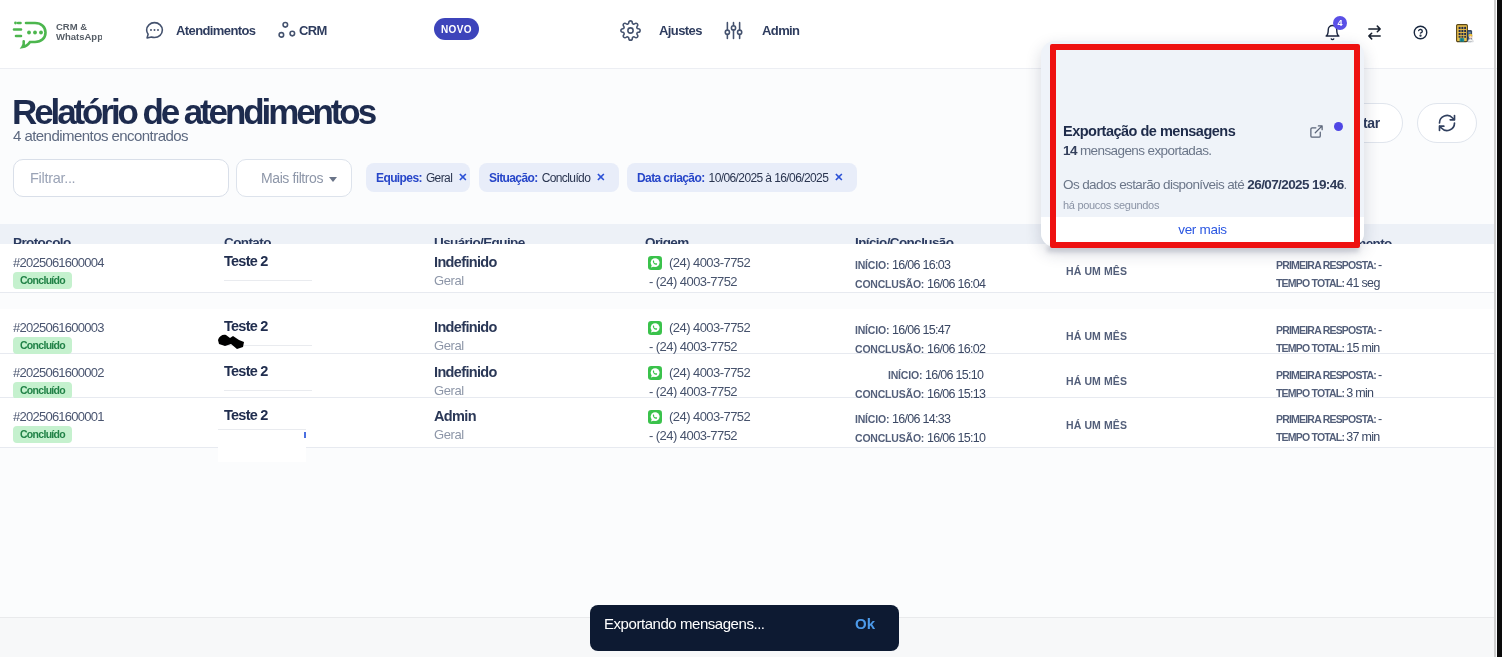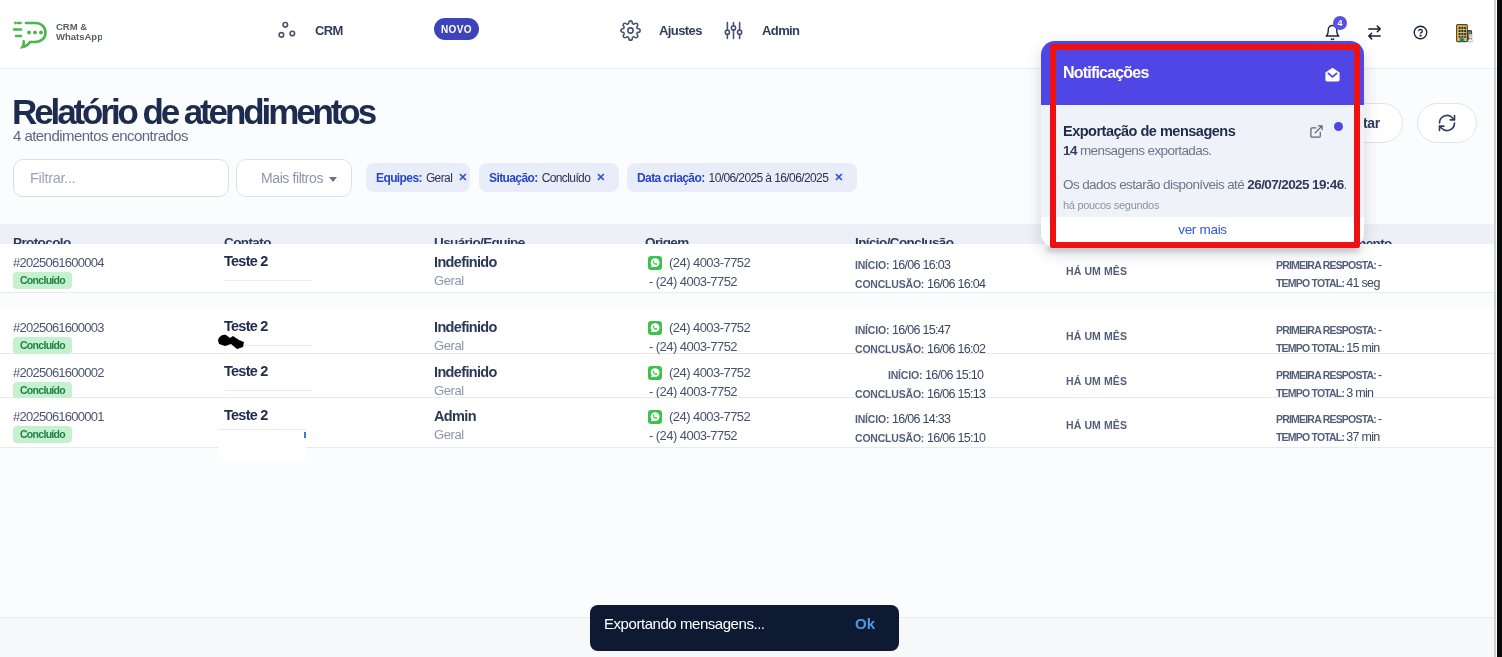--- a/index.html
+++ b/index.html
@@ -64,27 +64,38 @@
     </g>
     <circle cx="3.5" cy="9" r="1.4" fill="#4cb64e"></circle>
     <g fill="#4cb64e">
         <circle cx="17" cy="18.5" r="1.9"></circle>
         <circle cx="23" cy="18.5" r="1.9"></circle>
         <circle cx="29" cy="18.5" r="1.9"></circle>
       </g>
     <text x="44" y="16" font-size="9.5" font-weight="bold" fill="#565d66" font-family="Liberation Sans">CRM &amp;</text>
     <text x="44" y="26" font-size="9.5" font-weight="bold" fill="#565d66" font-family="Liberation Sans">WhatsApp</text>
   </svg>
+  <div class="navitem" style="left:144px">
+    <svg width="21" height="21" viewBox="0 0 24 24" fill="none" stroke="currentColor" stroke-width="1.8" stroke-linecap="round" stroke-linejoin="round">
+        <path d="M12 3a9 8.5 0 0 1 9 8.5A9 8.5 0 0 1 12 20c-1.2 0-2.4-.2-3.5-.6L3.5 20.5l1.2-4.2A8.3 8.3 0 0 1 3 11.5 9 8.5 0 0 1 12 3z"></path>
+        <g fill="currentColor" stroke="none">
+          <circle cx="8" cy="11.5" r="1.1"></circle>
+          <circle cx="12" cy="11.5" r="1.1"></circle>
+          <circle cx="16" cy="11.5" r="1.1"></circle>
+        </g>
+      </svg>
+    <span style="margin-left:11px">Atendimentos</span>
+  </div>
   <div class="navitem" style="left:277px">
     <svg width="21" height="21" viewBox="0 0 24 24" fill="none" stroke="currentColor" stroke-width="1.8">
         <circle cx="9.5" cy="5.5" r="2.6"></circle>
         <circle cx="5" cy="17" r="2.6"></circle>
         <circle cx="17.5" cy="15.5" r="2.6"></circle>
       </svg>
-    <span style="margin-left:17px">CRM</span>
+    <span style="margin-left:1px">CRM</span>
   </div>
   <div class="novo">NOVO</div>
   <div class="navitem" style="left:620px">
     <svg width="21" height="21" viewBox="0 0 24 24" fill="none" stroke="currentColor" stroke-width="1.8" stroke-linecap="round" stroke-linejoin="round">
         <circle cx="12" cy="12" r="3"></circle>
         <path d="M19.4 15a1.65 1.65 0 0 0 .33 1.82l.06.06a2 2 0 0 1 0 2.83 2 2 0 0 1-2.83 0l-.06-.06a1.65 1.65 0 0 0-1.82-.33 1.65 1.65 0 0 0-1 1.51V21a2 2 0 0 1-2 2 2 2 0 0 1-2-2v-.09A1.65 1.65 0 0 0 9 19.4a1.65 1.65 0 0 0-1.82.33l-.06.06a2 2 0 0 1-2.83 0 2 2 0 0 1 0-2.83l.06-.06a1.65 1.65 0 0 0 .33-1.82 1.65 1.65 0 0 0-1.51-1H3a2 2 0 0 1-2-2 2 2 0 0 1 2-2h.09A1.65 1.65 0 0 0 4.6 9a1.65 1.65 0 0 0-.33-1.82l-.06-.06a2 2 0 0 1 0-2.83 2 2 0 0 1 2.83 0l.06.06a1.65 1.65 0 0 0 1.82.33H9a1.65 1.65 0 0 0 1-1.51V3a2 2 0 0 1 2-2 2 2 0 0 1 2 2v.09a1.65 1.65 0 0 0 1 1.51 1.65 1.65 0 0 0 1.82-.33l.06-.06a2 2 0 0 1 2.83 0 2 2 0 0 1 0 2.83l-.06.06a1.65 1.65 0 0 0-.33 1.82V9a1.65 1.65 0 0 0 1.51 1H21a2 2 0 0 1 2 2 2 2 0 0 1-2 2h-.09a1.65 1.65 0 0 0-1.51 1z"></path>
       </svg>
     <span style="margin-left:18px">Ajustes</span>
   </div>
   <div class="navitem" style="left:723px">
@@ -265,27 +276,20 @@
 
 <svg class="abs" style="left:217px;top:332px;z-index:3" width="28" height="20" viewBox="0 0 28 20">
     <path d="M1 8 C2 4 6 2 9 3 L13 6 L16 4 L22 8 L27 10 L26 15 L20 17 L14 12 L8 14 L2 12 Z" fill="#000"></path>
   </svg>
 
 <div class="abs" style="left:218px;top:424px;width:88px;height:38px;background:#fff;z-index:3"></div>
 <div class="abs" style="left:218px;top:429px;width:88px;height:1px;background:#e9ebef;z-index:4"></div>
 <div class="abs" style="left:304px;top:432px;width:2px;height:6px;background:#4a6fe0;z-index:4"></div>
 
 <div class="popup">
-  <div class="phead">
-    <div class="abs" style="left:22px;top:23px;font-size:16px;font-weight:bold;letter-spacing:-.8px">Notificações</div>
-    <svg class="abs" style="left:283px;top:25px" width="17" height="17" viewBox="0 0 24 24" fill="#fff">
-        <path d="M2 9.2 12 2.6 22 9.2V19.4a2.6 2.6 0 0 1-2.6 2.6H4.6A2.6 2.6 0 0 1 2 19.4Z"></path>
-        <path d="M6.2 10.4l5.8 5 5.8-5" stroke="#4f46e5" stroke-width="2.6" fill="none" stroke-linecap="round" stroke-linejoin="round"></path>
-      </svg>
-  </div>
   <div class="abs" style="left:22px;top:82px;font-size:14.5px;font-weight:bold;color:#1e2b4a;letter-spacing:-.5px">Exportação de mensagens</div>
   <svg class="abs" style="left:268px;top:83px" width="15" height="15" viewBox="0 0 24 24" fill="none" stroke="#5a6478" stroke-width="2" stroke-linecap="round" stroke-linejoin="round">
       <path d="M15 3h6v6M10 14 21 3M18 13v6a2 2 0 0 1-2 2H5a2 2 0 0 1-2-2V8a2 2 0 0 1 2-2h6"></path>
     </svg>
   <div class="abs" style="left:293px;top:81px;width:9px;height:9px;border-radius:50%;background:#4f46e5"></div>
   <div class="abs" style="left:22px;top:102px;font-size:13.5px;color:#6b7689;letter-spacing:-.6px"><b style="color:#333f5c">14</b> mensagens exportadas.</div>
   <div class="abs" style="left:22px;top:136px;font-size:13.5px;color:#6b7689;letter-spacing:-.6px;white-space:nowrap">Os dados estarão disponíveis até <b style="color:#2f3b58">26/07/2025 19:46</b>.</div>
   <div class="abs" style="left:22px;top:158px;font-size:11px;color:#8a93a5;letter-spacing:-.3px">há poucos segundos</div>
   <div class="pfoot">ver mais</div>
 </div>

